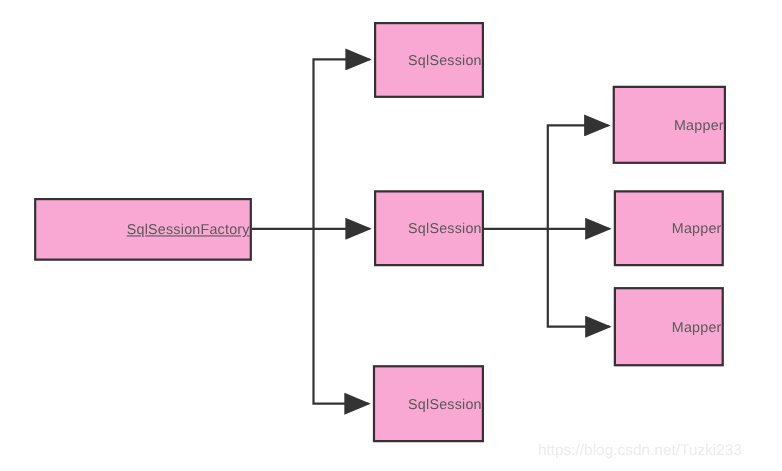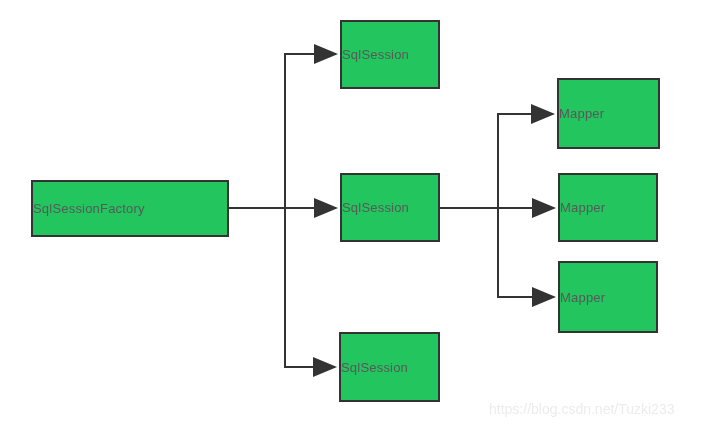--- a/index.html
+++ b/index.html
@@ -19,30 +19,30 @@
     position: absolute;
     left: 0;
     top: 0;
     width: 711px;
     height: 428px;
   }
   .node {
     position: absolute;
     box-sizing: border-box;
     border: 2px solid #333333;
-    background: #22c55e;
+    background: #f9a8d4;
     color: #595959;
     font-size: 13px;
     display: flex;
     align-items: center;
-    justify-content: flex-start;
+    justify-content: flex-end;
     text-align: center;
     letter-spacing: 0.2px;
   }
-  .node-factory  { left: 31px;  top: 180px; width: 198px; height: 57px; }
+  .node-factory  { left: 31px;  top: 180px; width: 198px; height: 57px; text-decoration: underline; }
   .node-session1 { left: 340px; top: 20px;  width: 100px; height: 69px; }
   .node-session2 { left: 340px; top: 173px; width: 100px; height: 69px; }
   .node-session3 { left: 339px; top: 332px; width: 101px; height: 70px; }
   .node-mapper1  { left: 557px; top: 78px;  width: 103px; height: 71px; }
   .node-mapper2  { left: 558px; top: 173px; width: 100px; height: 69px; }
   .node-mapper3  { left: 558px; top: 261px; width: 100px; height: 72px; }
   .watermark {
     position: absolute;
     left: 489px;
     top: 401px;

